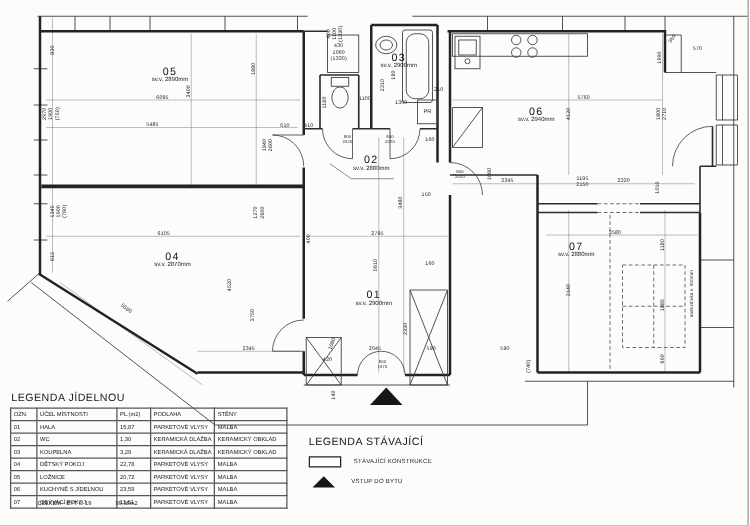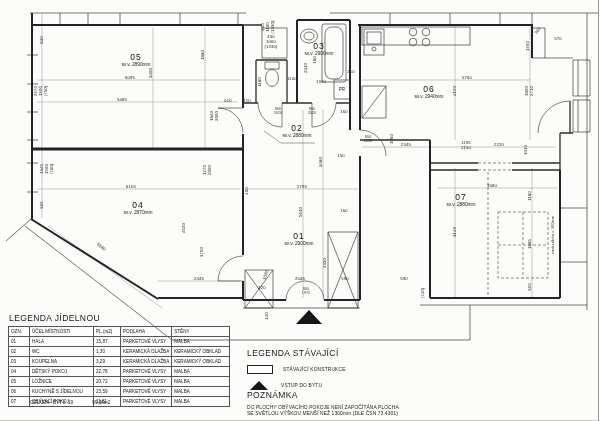--- a/index.html
+++ b/index.html
@@ -301,23 +301,16 @@
           <span class="mat-sym-rect"></span>
           <span class="mat-label">STÁVAJÍCÍ KONSTRUKCE</span>
         </div>
         <div class="mat-item">
           <span class="mat-sym-tri"></span>
           <span class="mat-label">VSTUP DO BYTU</span>
         </div>
       </div>
   </div>
 
-  <div id="note">
-    <div class="legend-title" style="position:static;">POZNÁMKA</div>
-    <div id="note-lines" style="margin-top:5px;">
-        <div class="note-line">DO PLOCHY OBÝVACÍHO POKOJE NENÍ ZAPOČÍTÁNA PLOCHA</div>
-        <div class="note-line">SE SVĚTLOU VÝŠKOU MENŠÍ NEŽ 1300mm (DLE ČSN 73 4301)</div>
-      </div>
-  </div>
 
   <div class="scan-edge-r"></div>
   <div class="scan-edge-b"></div>
 </div>
 
 </body></html>

